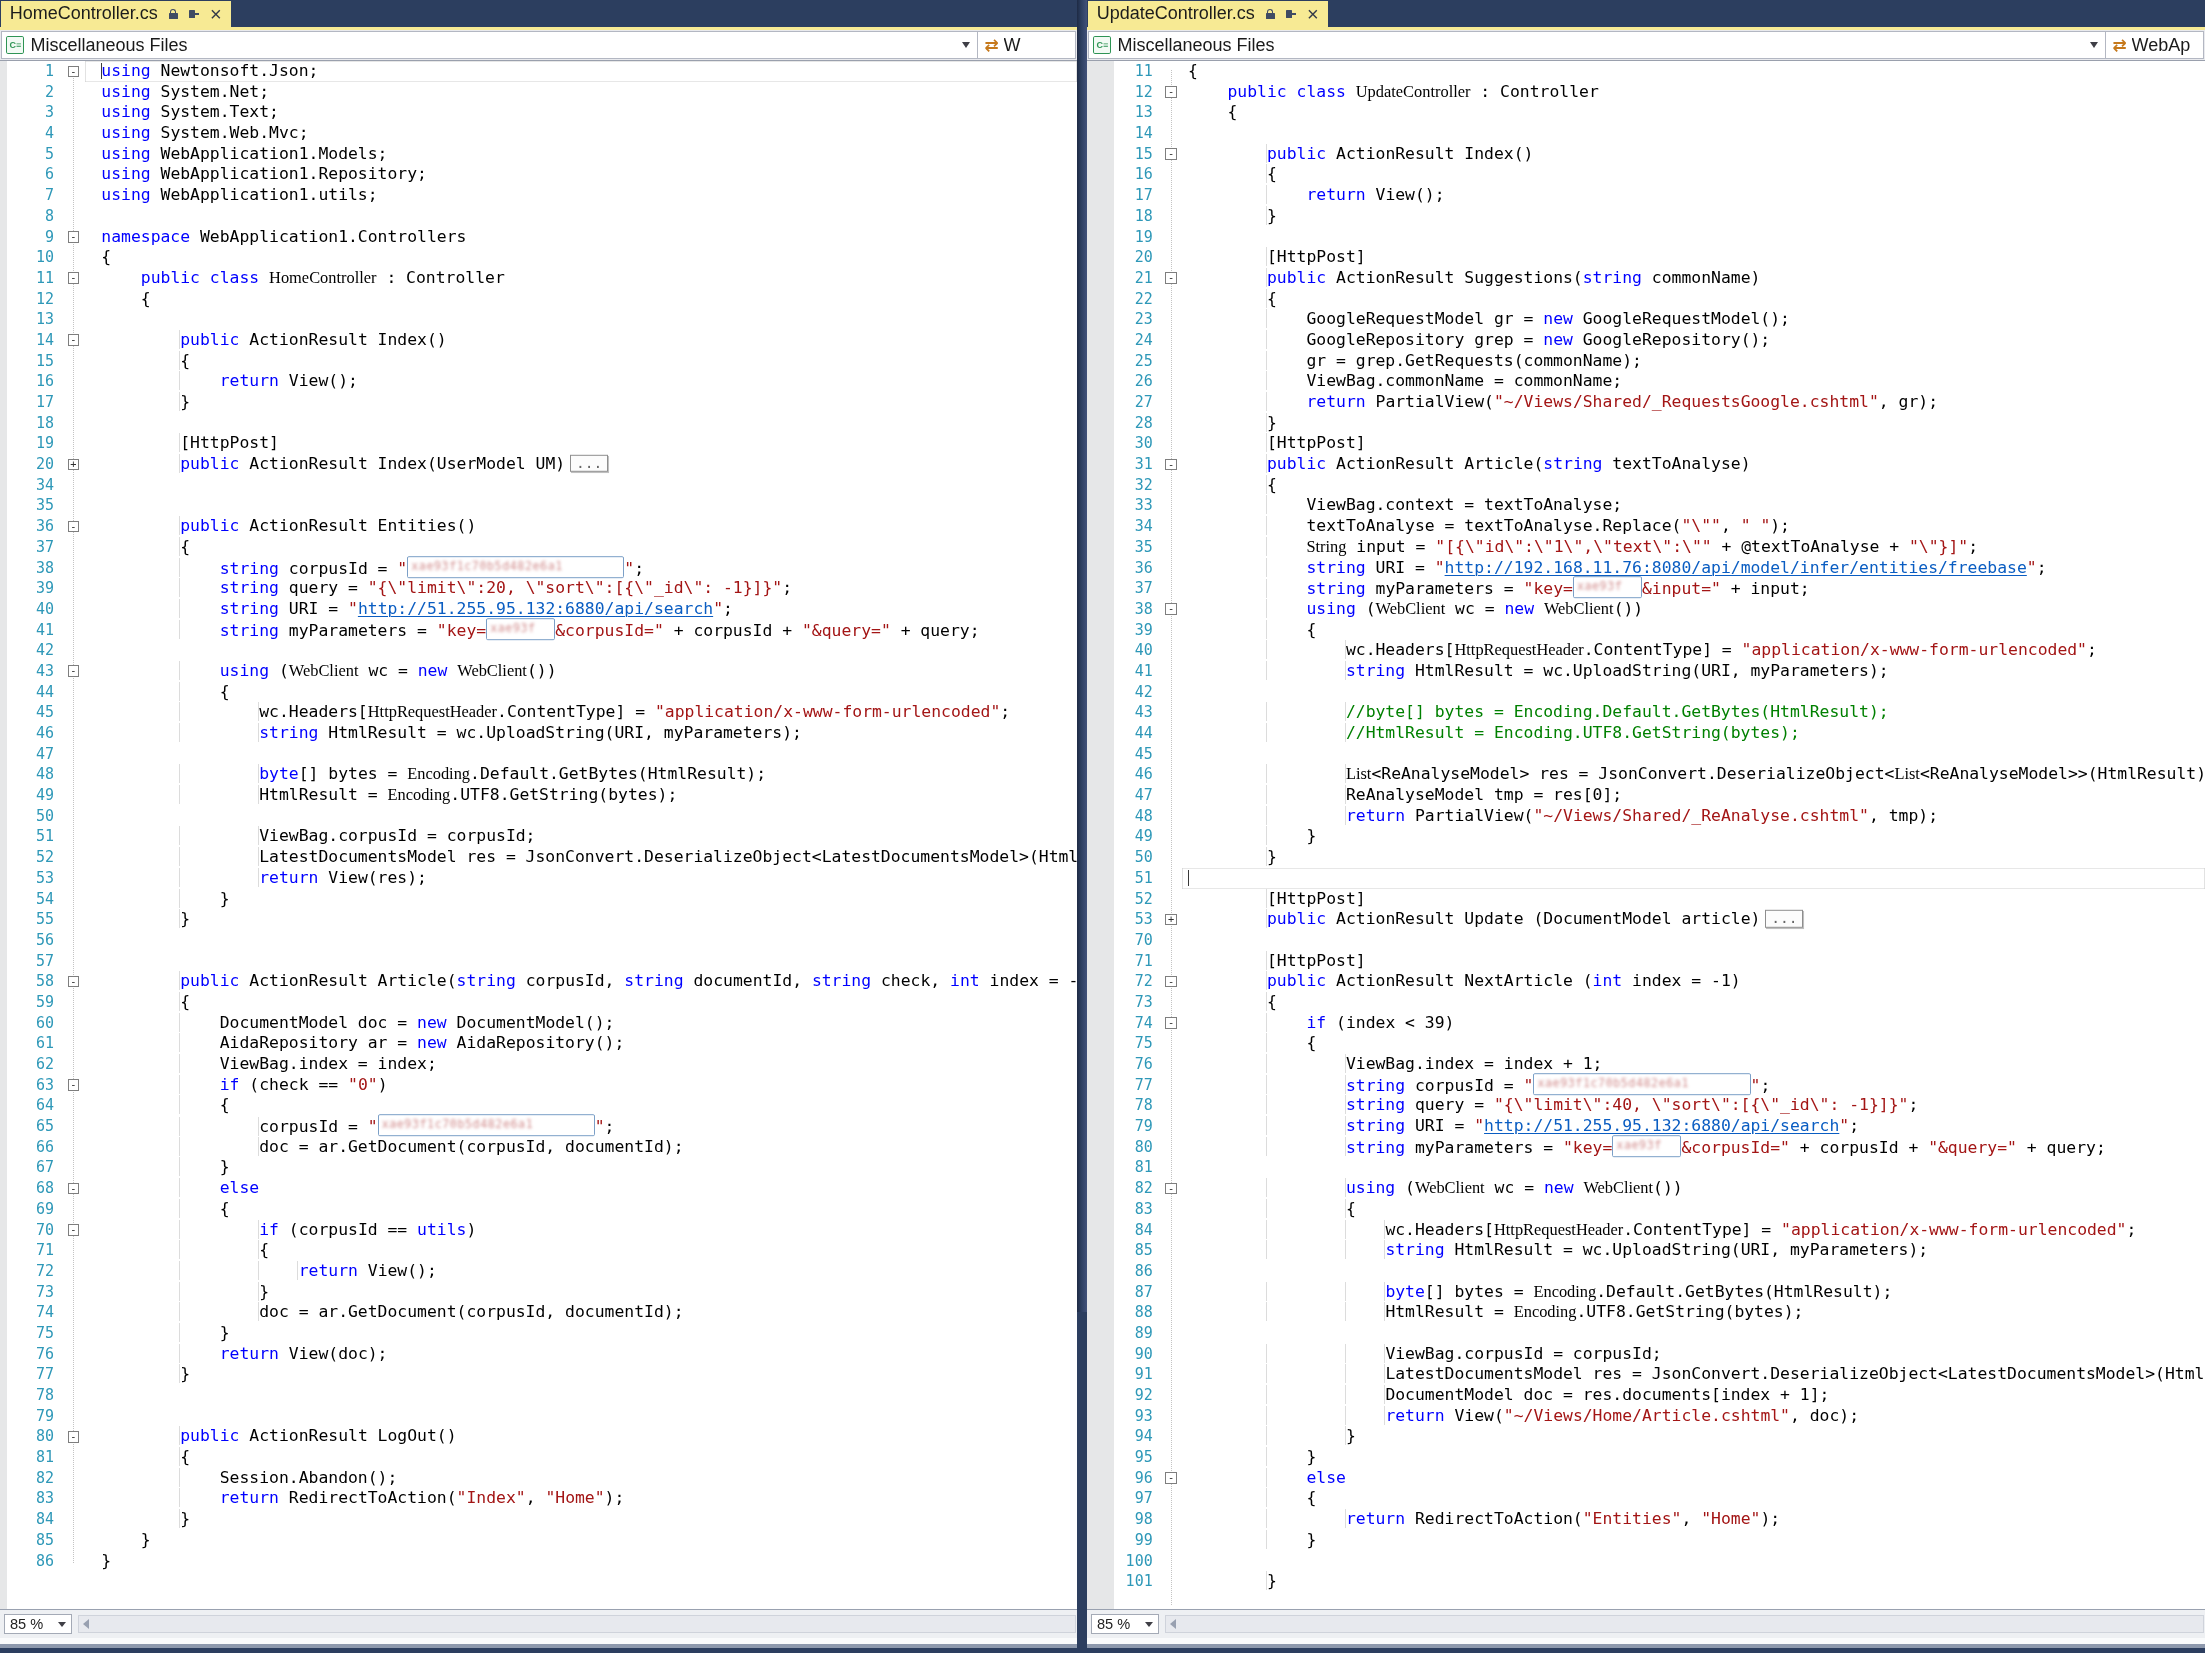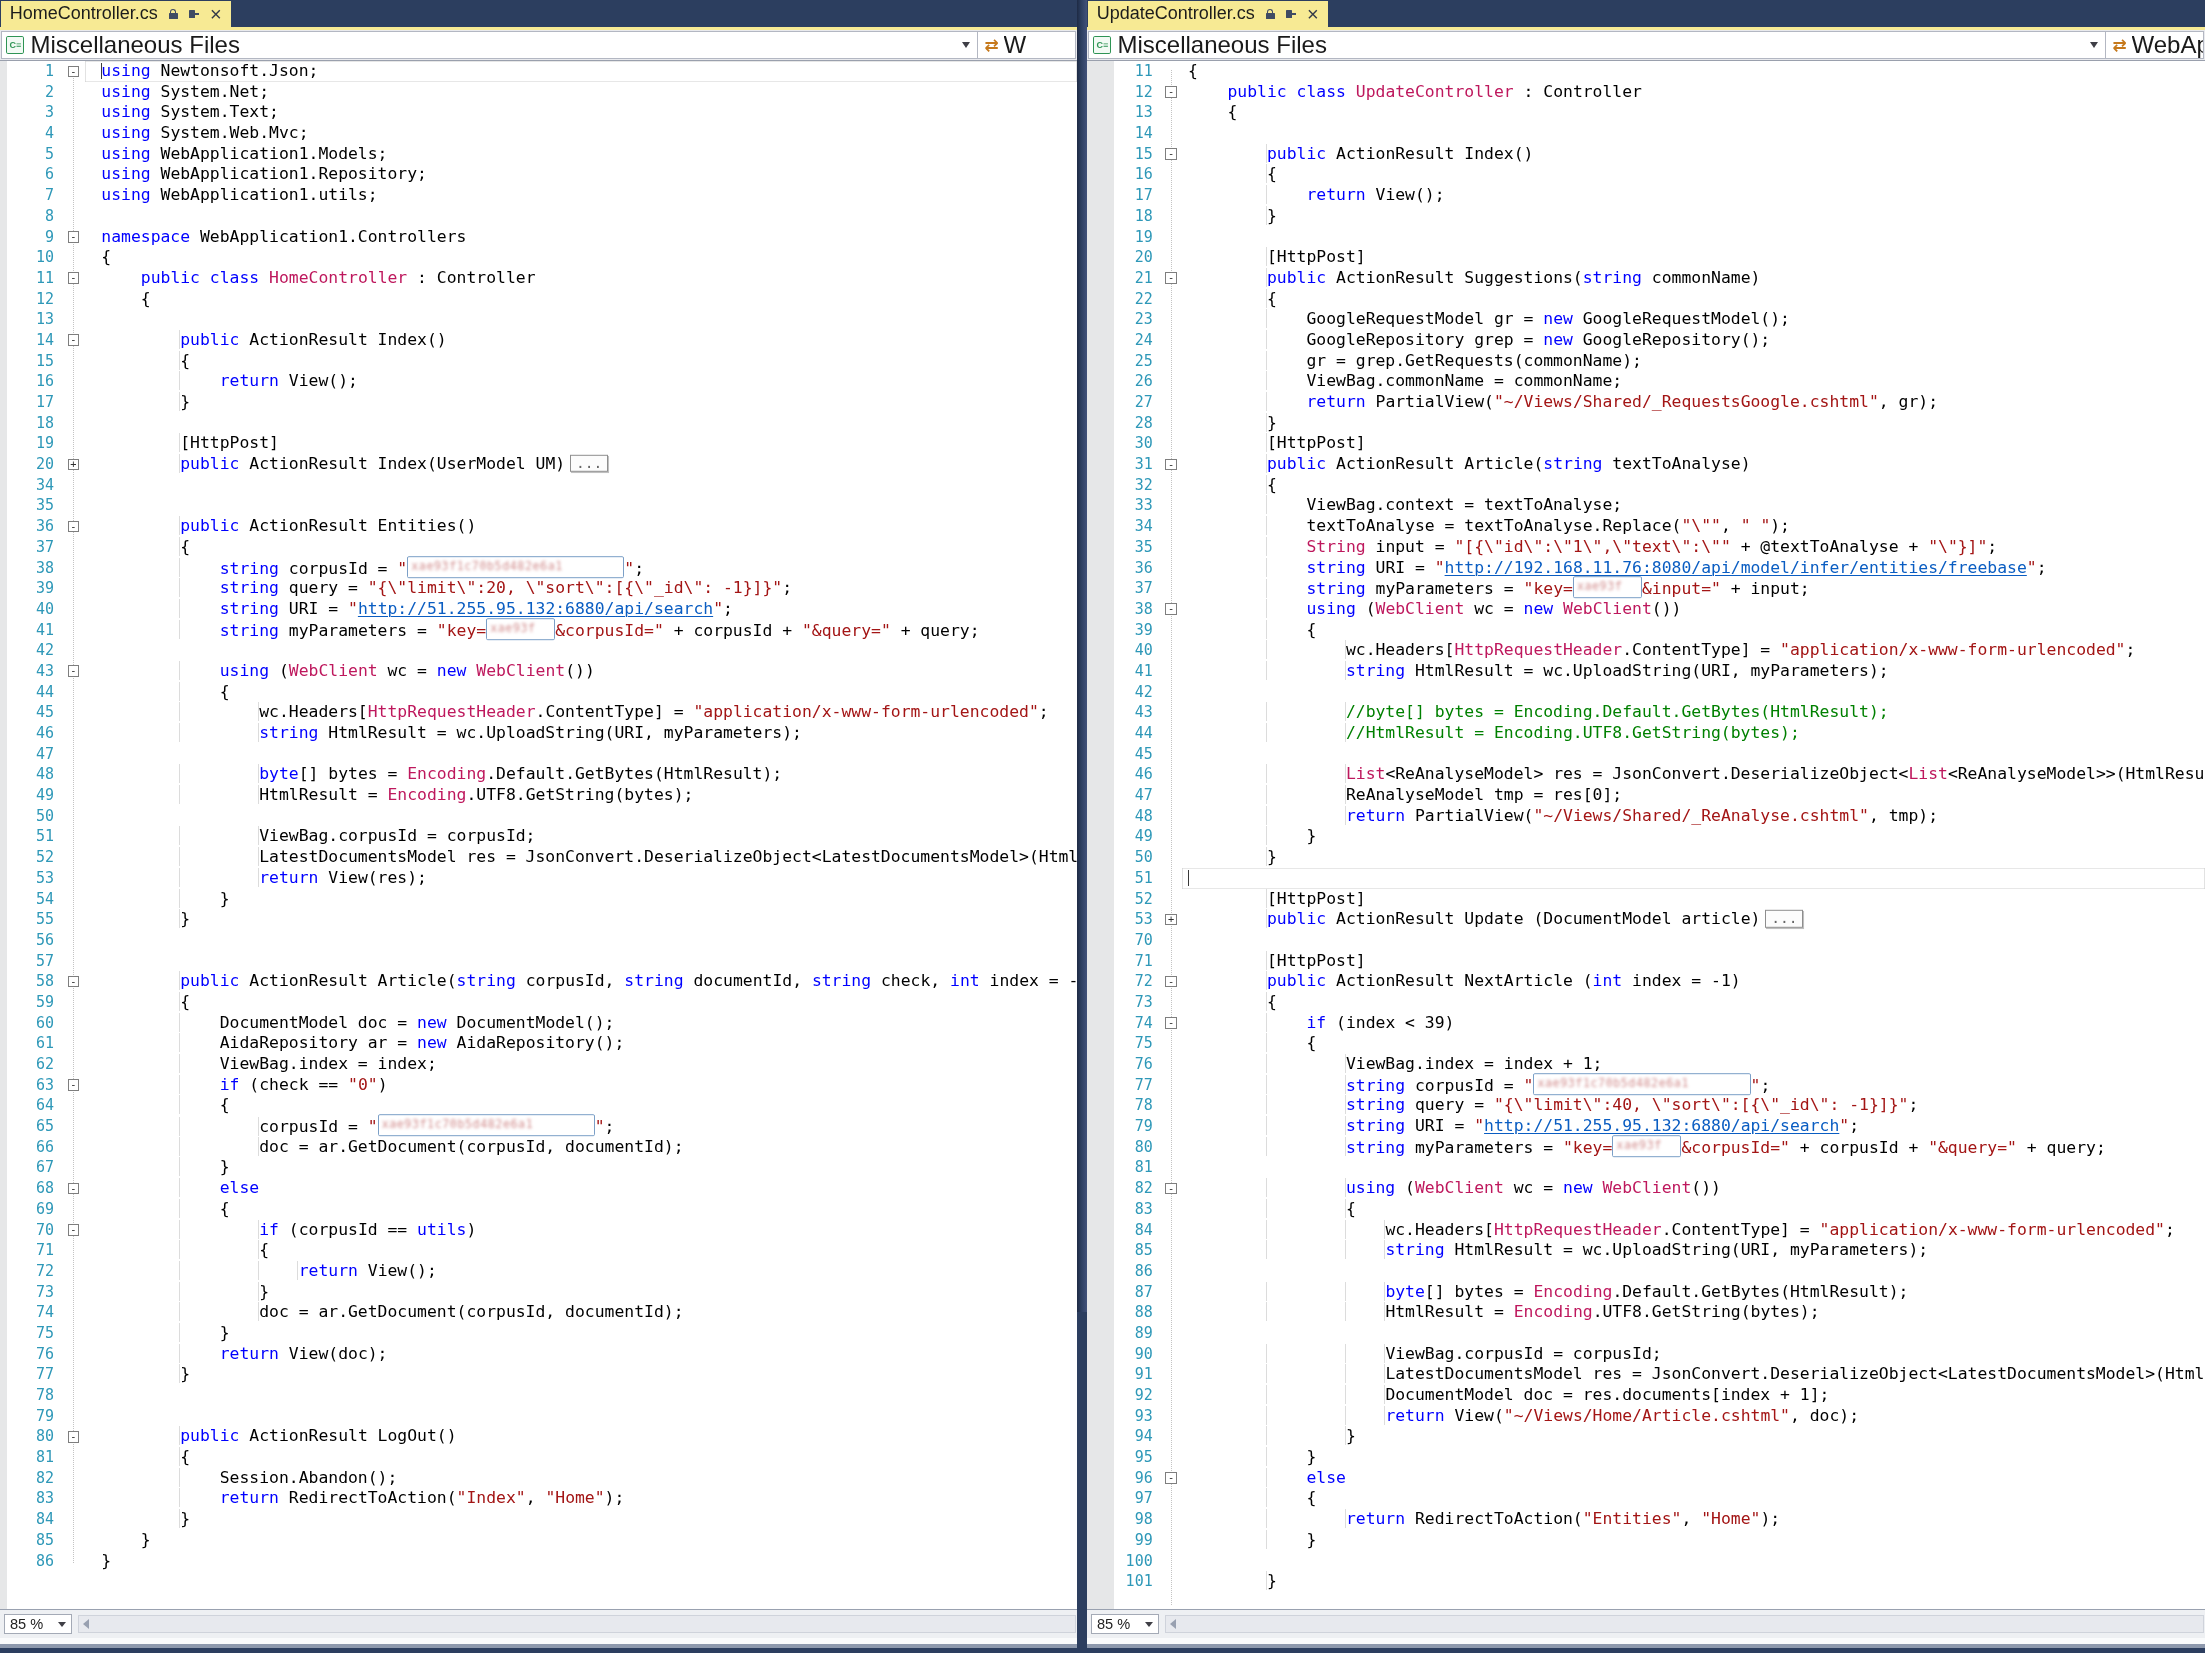--- a/index.html
+++ b/index.html
@@ -28,41 +28,41 @@
   .pin::after{content:'';position:absolute;left:6px;top:4.9px;width:4.3px;height:1.8px;background:#3f4b63;}
   .closex{font-size:20px;line-height:18px;color:#333a48;cursor:default;}
 
   .navbar{height:31px;background:#e9eaee;border-bottom:1.2px solid #9aa0ad;display:flex;align-items:stretch;padding:0.6px;box-sizing:border-box;}
   .comboP{flex:1;background:#fff;border:0.6px solid #b3b7c2;display:flex;align-items:center;min-width:0;}
   .comboM{width:91px;background:#fff;border:0.6px solid #b3b7c2;border-left:none;display:flex;align-items:center;
           overflow:hidden;padding-left:6px;gap:4.9px;}
   .csicon{width:18px;height:18px;border:1.2px solid #2e9454;border-radius:1.8px;margin:0 6px 0 4.9px;
           display:flex;align-items:center;justify-content:center;color:#2e9454;
           font-weight:bold;font-size:9px;background:#f2faf4;box-sizing:border-box;flex:none;}
-  .combolabel{font-size:24px;color:#1a1a1a;white-space:nowrap;overflow:hidden;}
+  .combolabel{font-size:18px;color:#1a1a1a;white-space:nowrap;overflow:hidden;}
   .ddarrow{margin-left:auto;margin-right:7.3px;width:0;height:0;flex:none;
            border-left:4.9px solid transparent;border-right:4.9px solid transparent;border-top:6px solid #3f3f46;}
   .memicon{font-family:"DejaVu Sans",sans-serif;font-size:17px;color:#c6791b;font-weight:bold;flex:none;}
 
   
   .editor{position:relative;height:1548px;overflow:hidden;background:#fff;}
   .editor::before{content:'';position:absolute;left:0;top:0;bottom:0;width:var(--strip);background:#e6e7e8;}
   .foldguide{position:absolute;border-left:0.6px dotted #c3c3c3;
              left:calc(var(--strip) + var(--numw) + var(--foldw)/2);top:8.5px;}
   .row{display:flex;height:20.7px;line-height:20.7px;position:relative;}
   .num{margin-left:var(--strip);width:var(--numw);text-align:right;padding-right:7.3px;box-sizing:border-box;
        font-family:"DejaVu Sans Mono",monospace;font-size:15px;color:#2e98b8;flex:none;}
   .fold{width:var(--foldw);flex:none;display:flex;align-items:center;justify-content:center;position:relative;}
   .marker{width:11.6px;height:11.6px;border:0.6px solid #7e7e7e;background:#fff;color:#2f2f2f;
           font-family:"DejaVu Sans Mono",monospace;font-size:10.3px;line-height:9.7px;text-align:center;box-sizing:border-box;z-index:2;}
   .code{flex:1;min-width:0;font-family:"DejaVu Sans Mono",monospace;font-size:16.4px;line-height:20.7px;
         white-space:pre;color:#000;position:relative;padding-left:var(--codepad);}
   .caret .code{box-shadow:inset 0 0 0 0.6px #cfcfcf;}
   .caret .code::after{content:'';position:absolute;left:var(--codepad);top:2.4px;width:1.2px;height:16px;background:#3a3a3a;}
-  .k{color:#0000ff;} .t{color:#be185d;} .s{color:#a31515;} .c{color:#008000;}
+  .k{color:#0000ff;} .t{color:#000000;font-family:Liberation Serif, serif;} .s{color:#a31515;} .c{color:#008000;}
   .u{color:#0a5dc2;text-decoration:underline;text-decoration-thickness:1.2px;text-underline-offset:2.4px;}
   .ind{background:repeating-linear-gradient(to right,transparent 0,transparent calc(4ch - 0.9px),#dcdcdc calc(4ch - 0.9px),#dcdcdc 4ch);}
   .rbox{display:inline-block;height:22px;border:1.8px solid #7b9fc7;border-radius:1.8px;background:#fff;
         vertical-align:middle;transform:translateY(-1.8px);overflow:hidden;box-sizing:border-box;}
   .rbox i{font-style:normal;display:block;filter:blur(1.5px);color:rgba(163,21,21,.5);
           font-size:11.6px;line-height:18px;padding-left:3px;letter-spacing:0.6px;white-space:nowrap;}
   .ebox{display:inline-block;border:0.6px solid #8e8e8e;background:#fcfcfc;color:#666;
         font-size:14.6px;line-height:13.4px;padding:0.6px 4.9px 1.8px 4.9px;margin-left:4.9px;vertical-align:middle;
         transform:translateY(-1.2px);box-shadow:0.9px 0.9px 0.6px rgba(0,0,0,.25);}
 

